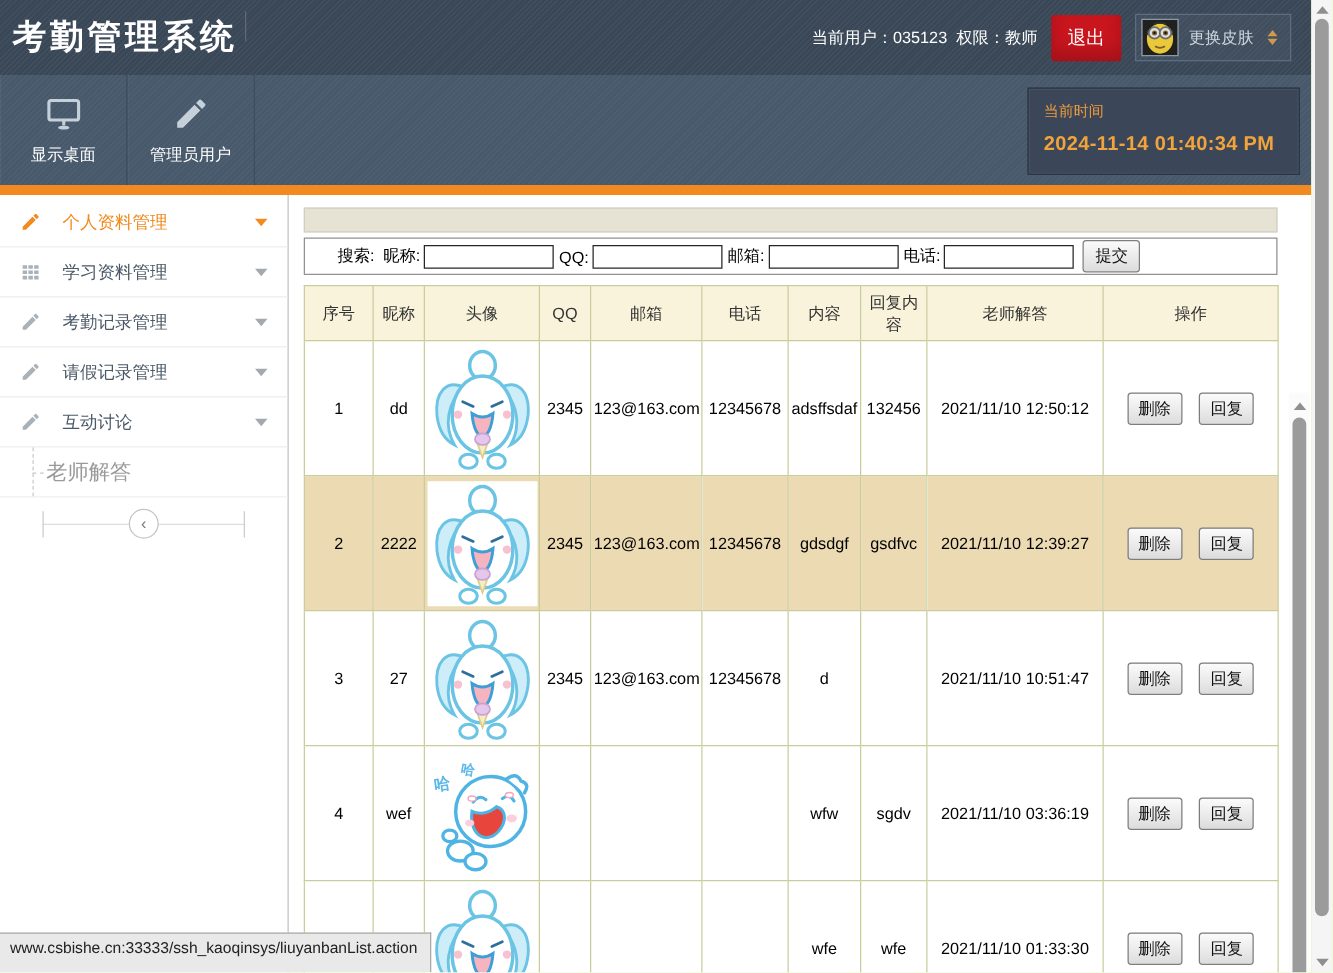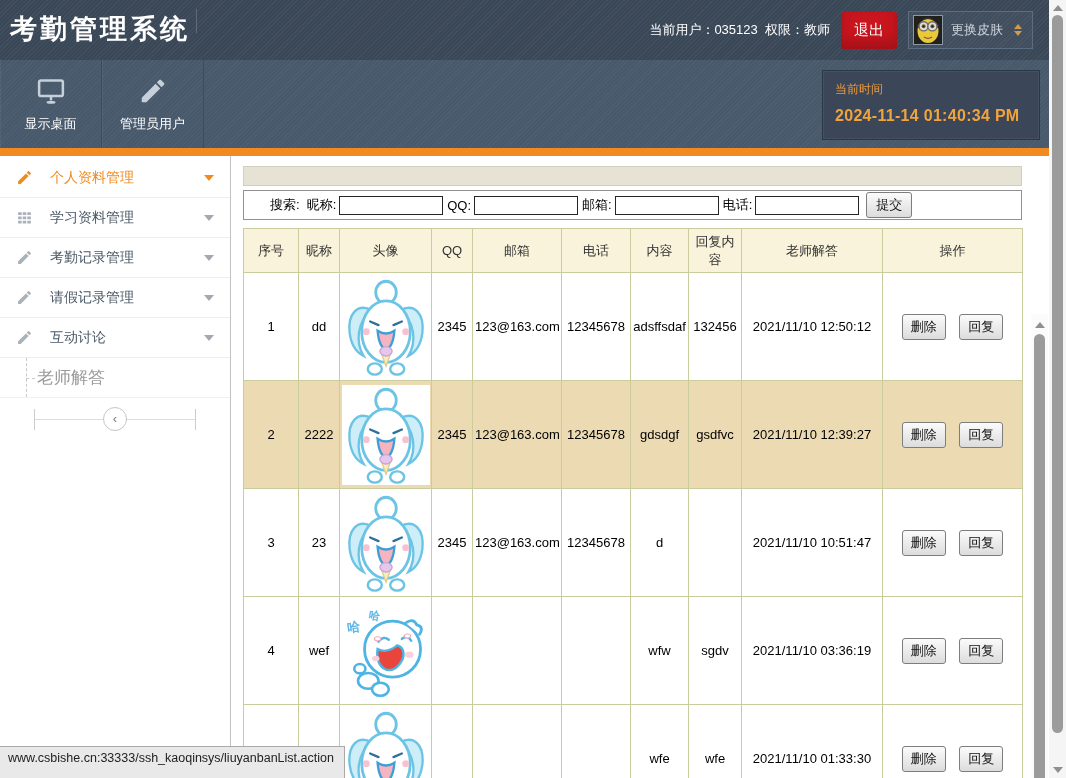--- a/index.html
+++ b/index.html
@@ -354,21 +354,21 @@
     <td>gdsdgf</td>
     <td>gsdfvc</td>
     <td>2021/11/10 12:39:27</td>
     <td>
       <button class="btn mini-btn del">删除</button>
       <button class="btn mini-btn rep">回复</button>
     </td>
   </tr>
           <tr>
     <td>3</td>
-    <td>23</td>
+    <td>27</td>
     <td>
       <div class="avatar-box">
                 <svg class="avatar-svg">
                   <use href="#sym-avatar-crying"></use>
                 </svg>
               </div>
     </td>
     <td>2345</td>
     <td>123@163.com</td>
     <td>12345678</td>

